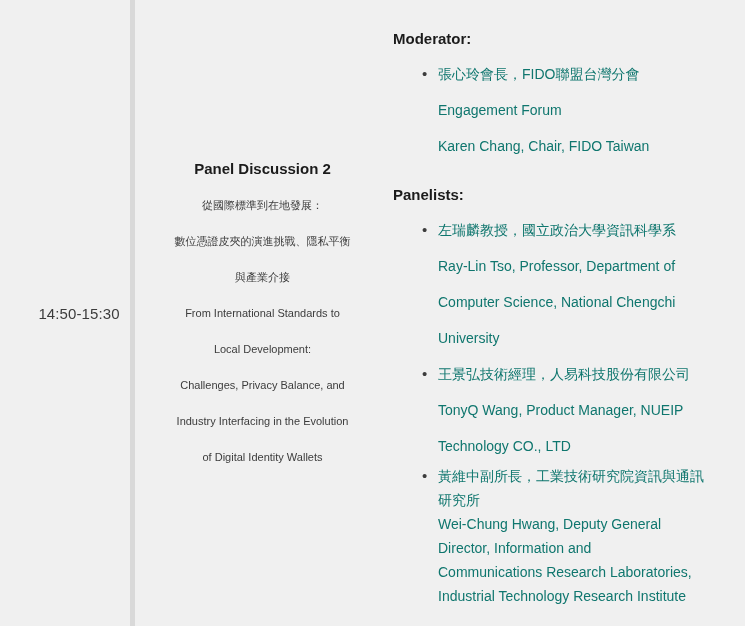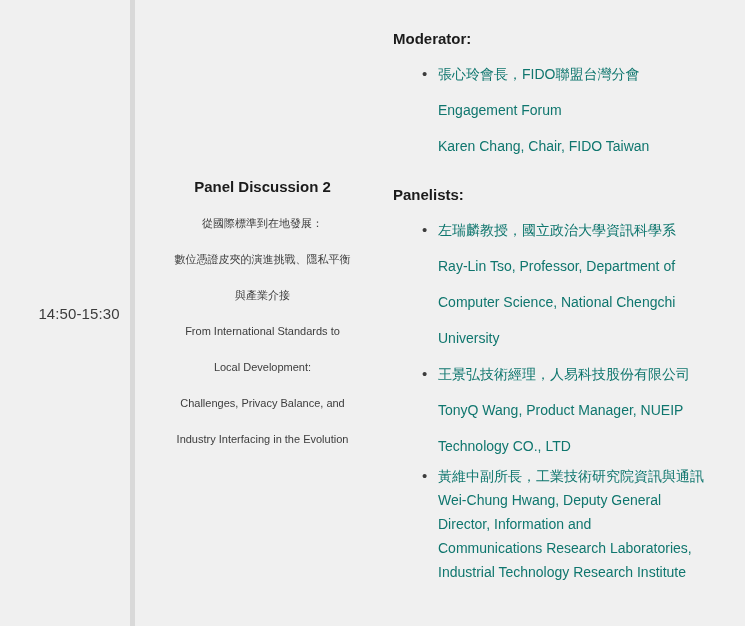--- a/index.html
+++ b/index.html
@@ -143,20 +143,21 @@
 
   <div class="col-session">
     <div class="session-heading">Panel Discussion 2</div>
     <div class="session-sub">從國際標準到在地發展：</div>
     <div class="session-sub">數位憑證皮夾的演進挑戰、隱私平衡</div>
     <div class="session-sub">與產業介接</div>
     <div class="session-sub">From International Standards to</div>
     <div class="session-sub">Local Development:</div>
     <div class="session-sub">Challenges, Privacy Balance, and</div>
     <div class="session-sub">Industry Interfacing in the Evolution</div>
+    <div class="session-sub">of Digital Identity Wallets</div>
   </div>
 
   <div class="col-people">
     <div class="people-inner">
 
       <div class="role-label">Moderator:</div>
       <ul class="person-list">
         <li>
           <span class="bullet">•</span>
           <div class="person-line">張心玲會長，FIDO聯盟台灣分會</div>
@@ -179,20 +180,21 @@
         <li>
           <span class="bullet">•</span>
           <div class="person-line">王景弘技術經理，人易科技股份有限公司</div>
           <div class="person-line">TonyQ Wang, Product Manager, NUEIP</div>
           <div class="person-line">Technology CO., LTD</div>
         </li>
 
         <li class="tight">
           <span class="bullet">•</span>
           <div class="person-line clip">黃維中副所長，工業技術研究院資訊與通訊</div>
+          <div class="person-line">研究所</div>
           <div class="person-line">Wei-Chung Hwang, Deputy General</div>
           <div class="person-line">Director, Information and</div>
           <div class="person-line">Communications Research Laboratories,</div>
           <div class="person-line">Industrial Technology Research Institute</div>
         </li>
 
       </ul>
 
     </div>
   </div>

